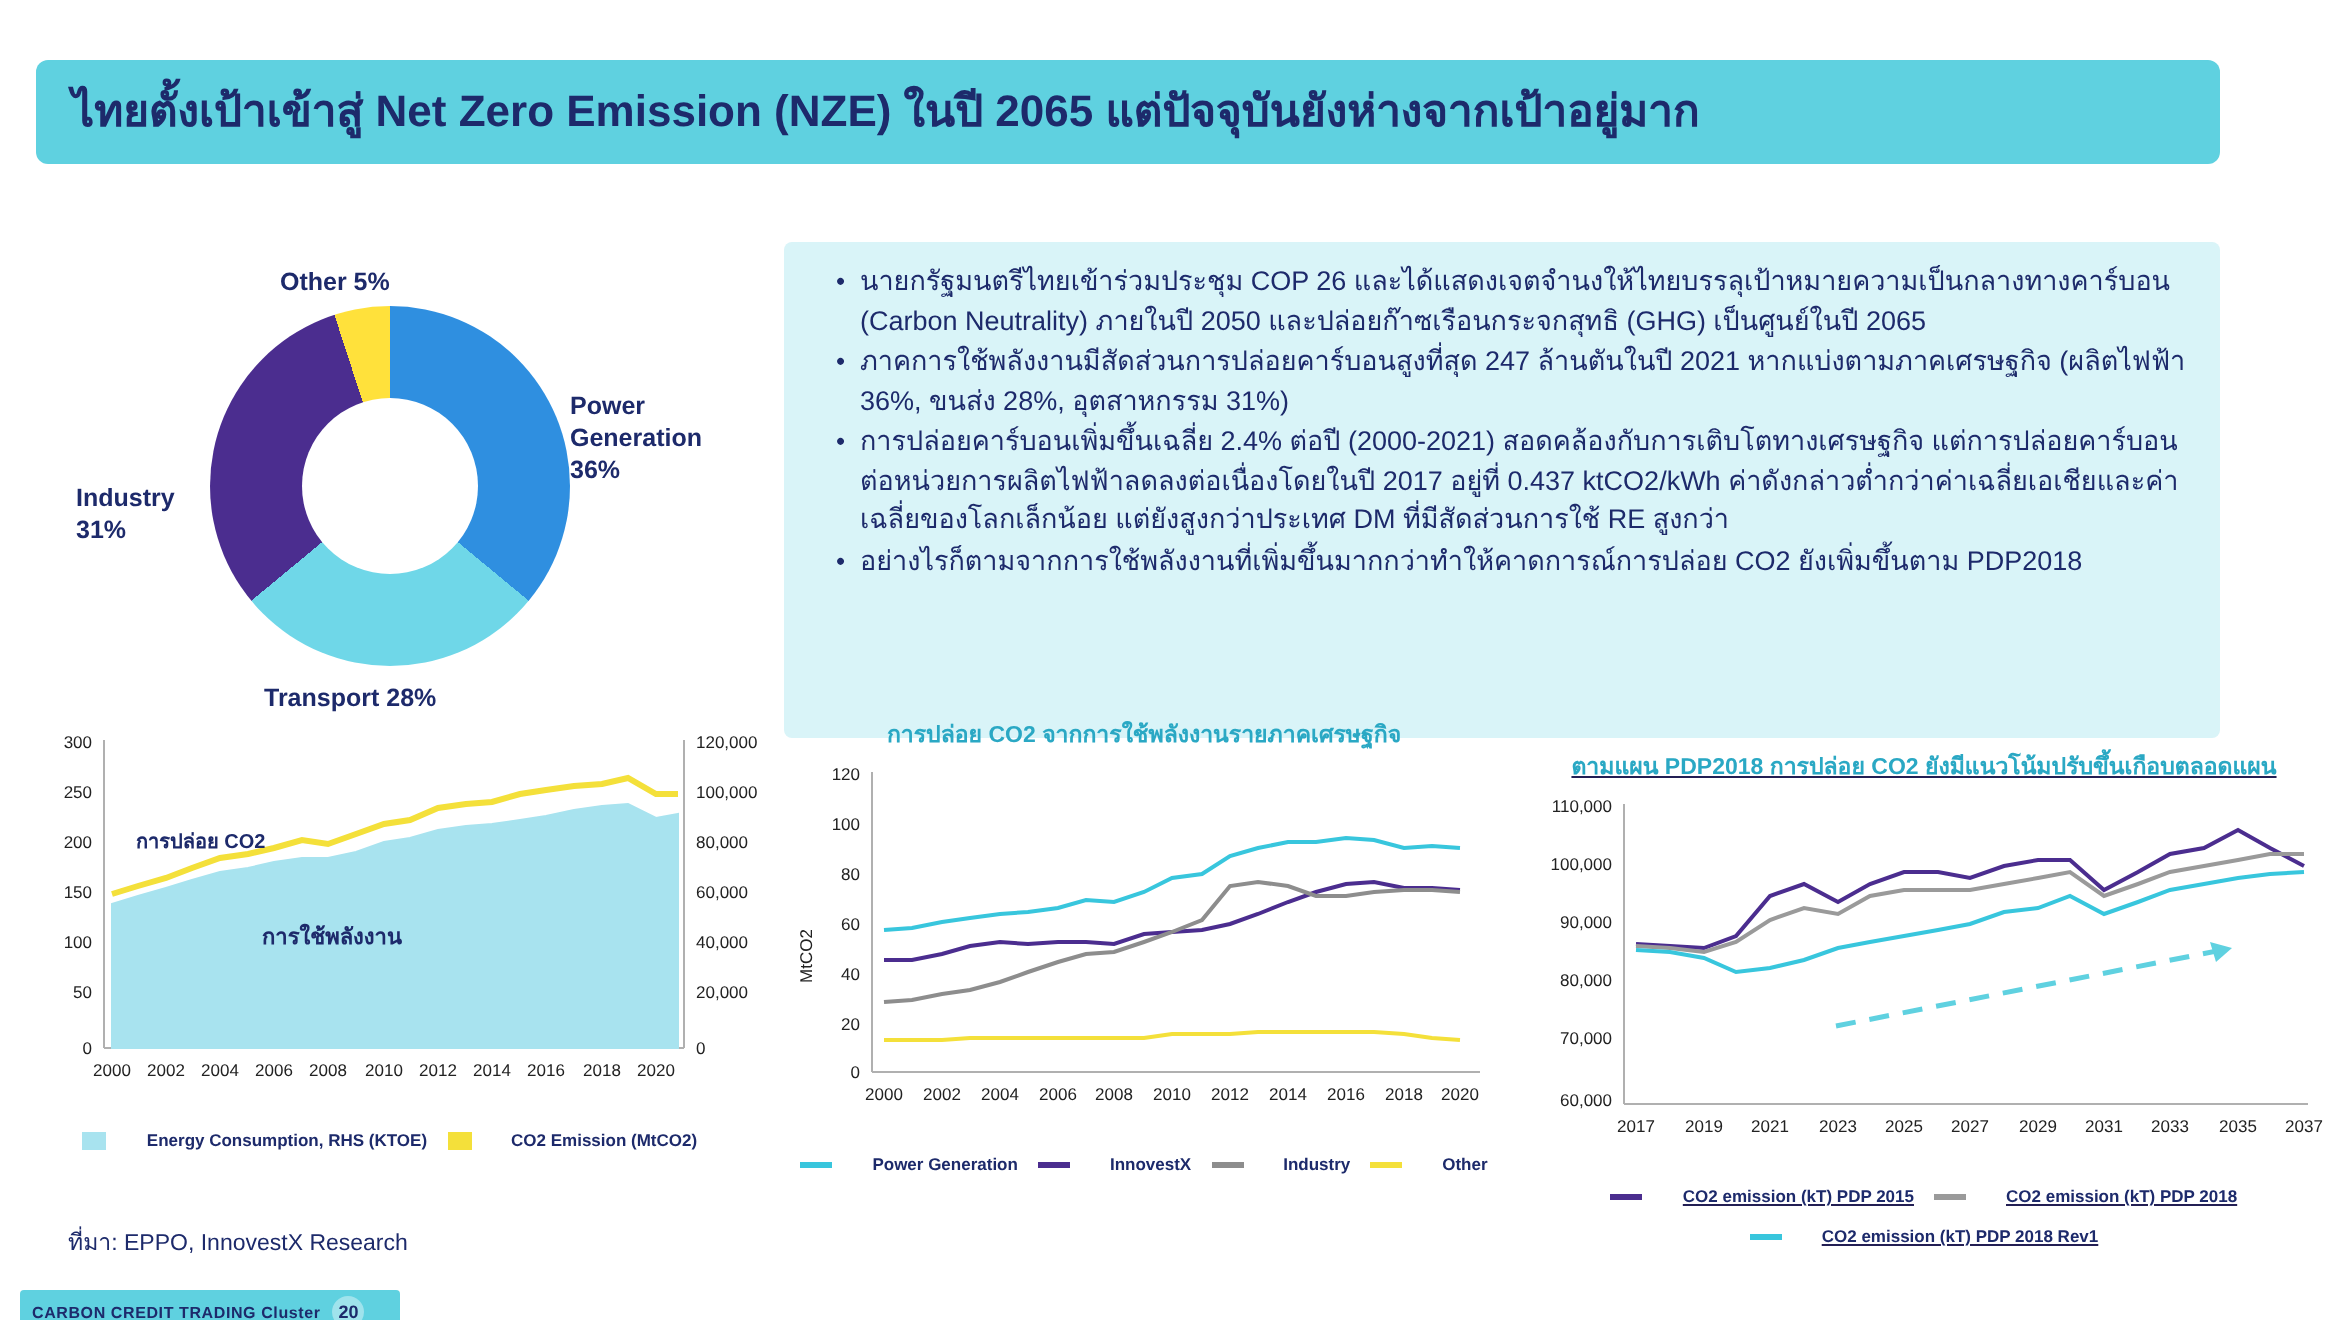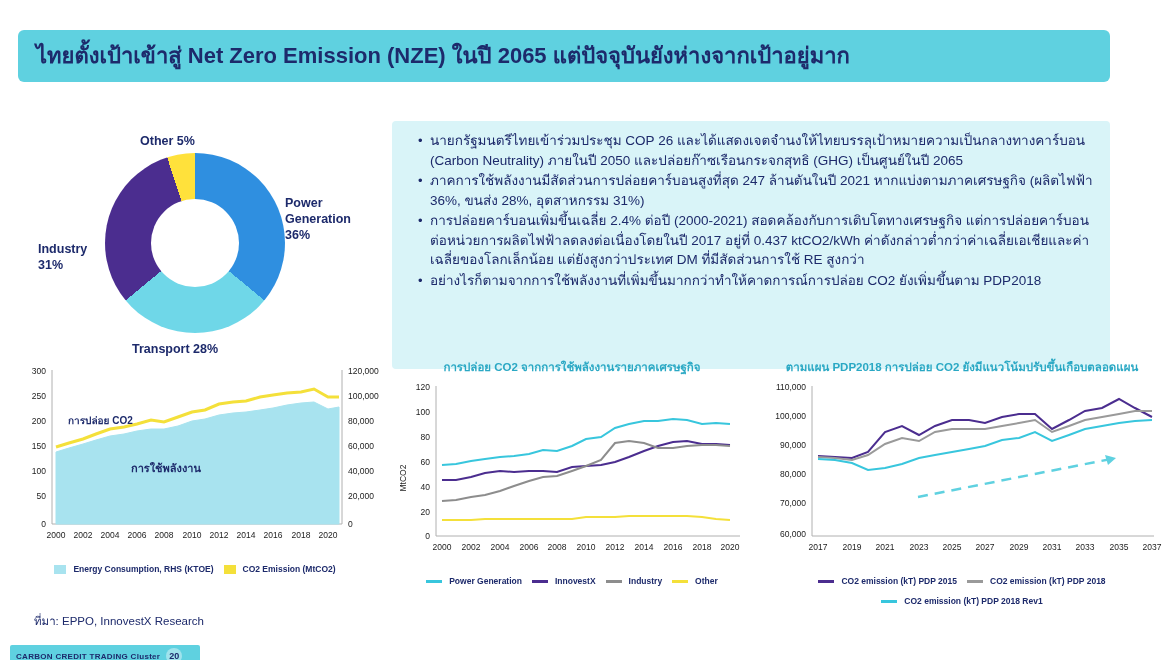--- a/index.html
+++ b/index.html
@@ -69,24 +69,24 @@
     font-size:11.5px; font-weight:bold; color:#2aa8c4; text-align:center;
     margin-bottom:4px;
   }
   .tick-lbl { font-size:8.5px; fill:#222; }
 
   
   #chart1 { left:6px; top:362px; width:378px; height:230px; }
   
   #chart2 { left:392px; top:358px; width:360px; height:232px; }
   
-  #chart3 { left:758px; top:358px; width:408px; height:232px; }
+  #chart3 { left:758px; top:374px; width:408px; height:232px;text-decoration:underline; }
 
   .legend { display:flex; flex-wrap:wrap; gap:10px; justify-content:center; margin-top:2px; }
-  .legend-item { display:flex; align-items:center; gap:7px; font-size:8.5px; font-weight:bold; color:#1d2a6b; }
+  .legend-item { display:flex; align-items:center; gap:20px; font-size:8.5px; font-weight:bold; color:#1d2a6b; }
   .swatch { width:16px; height:3px; display:inline-block; }
   .swatch.box { width:12px; height:9px; }
 
   
   .source {
     position:absolute; left:34px; top:612px; font-size:11.5px; color:#1d2a6b;
   }
 
   
   .footer-tag {

